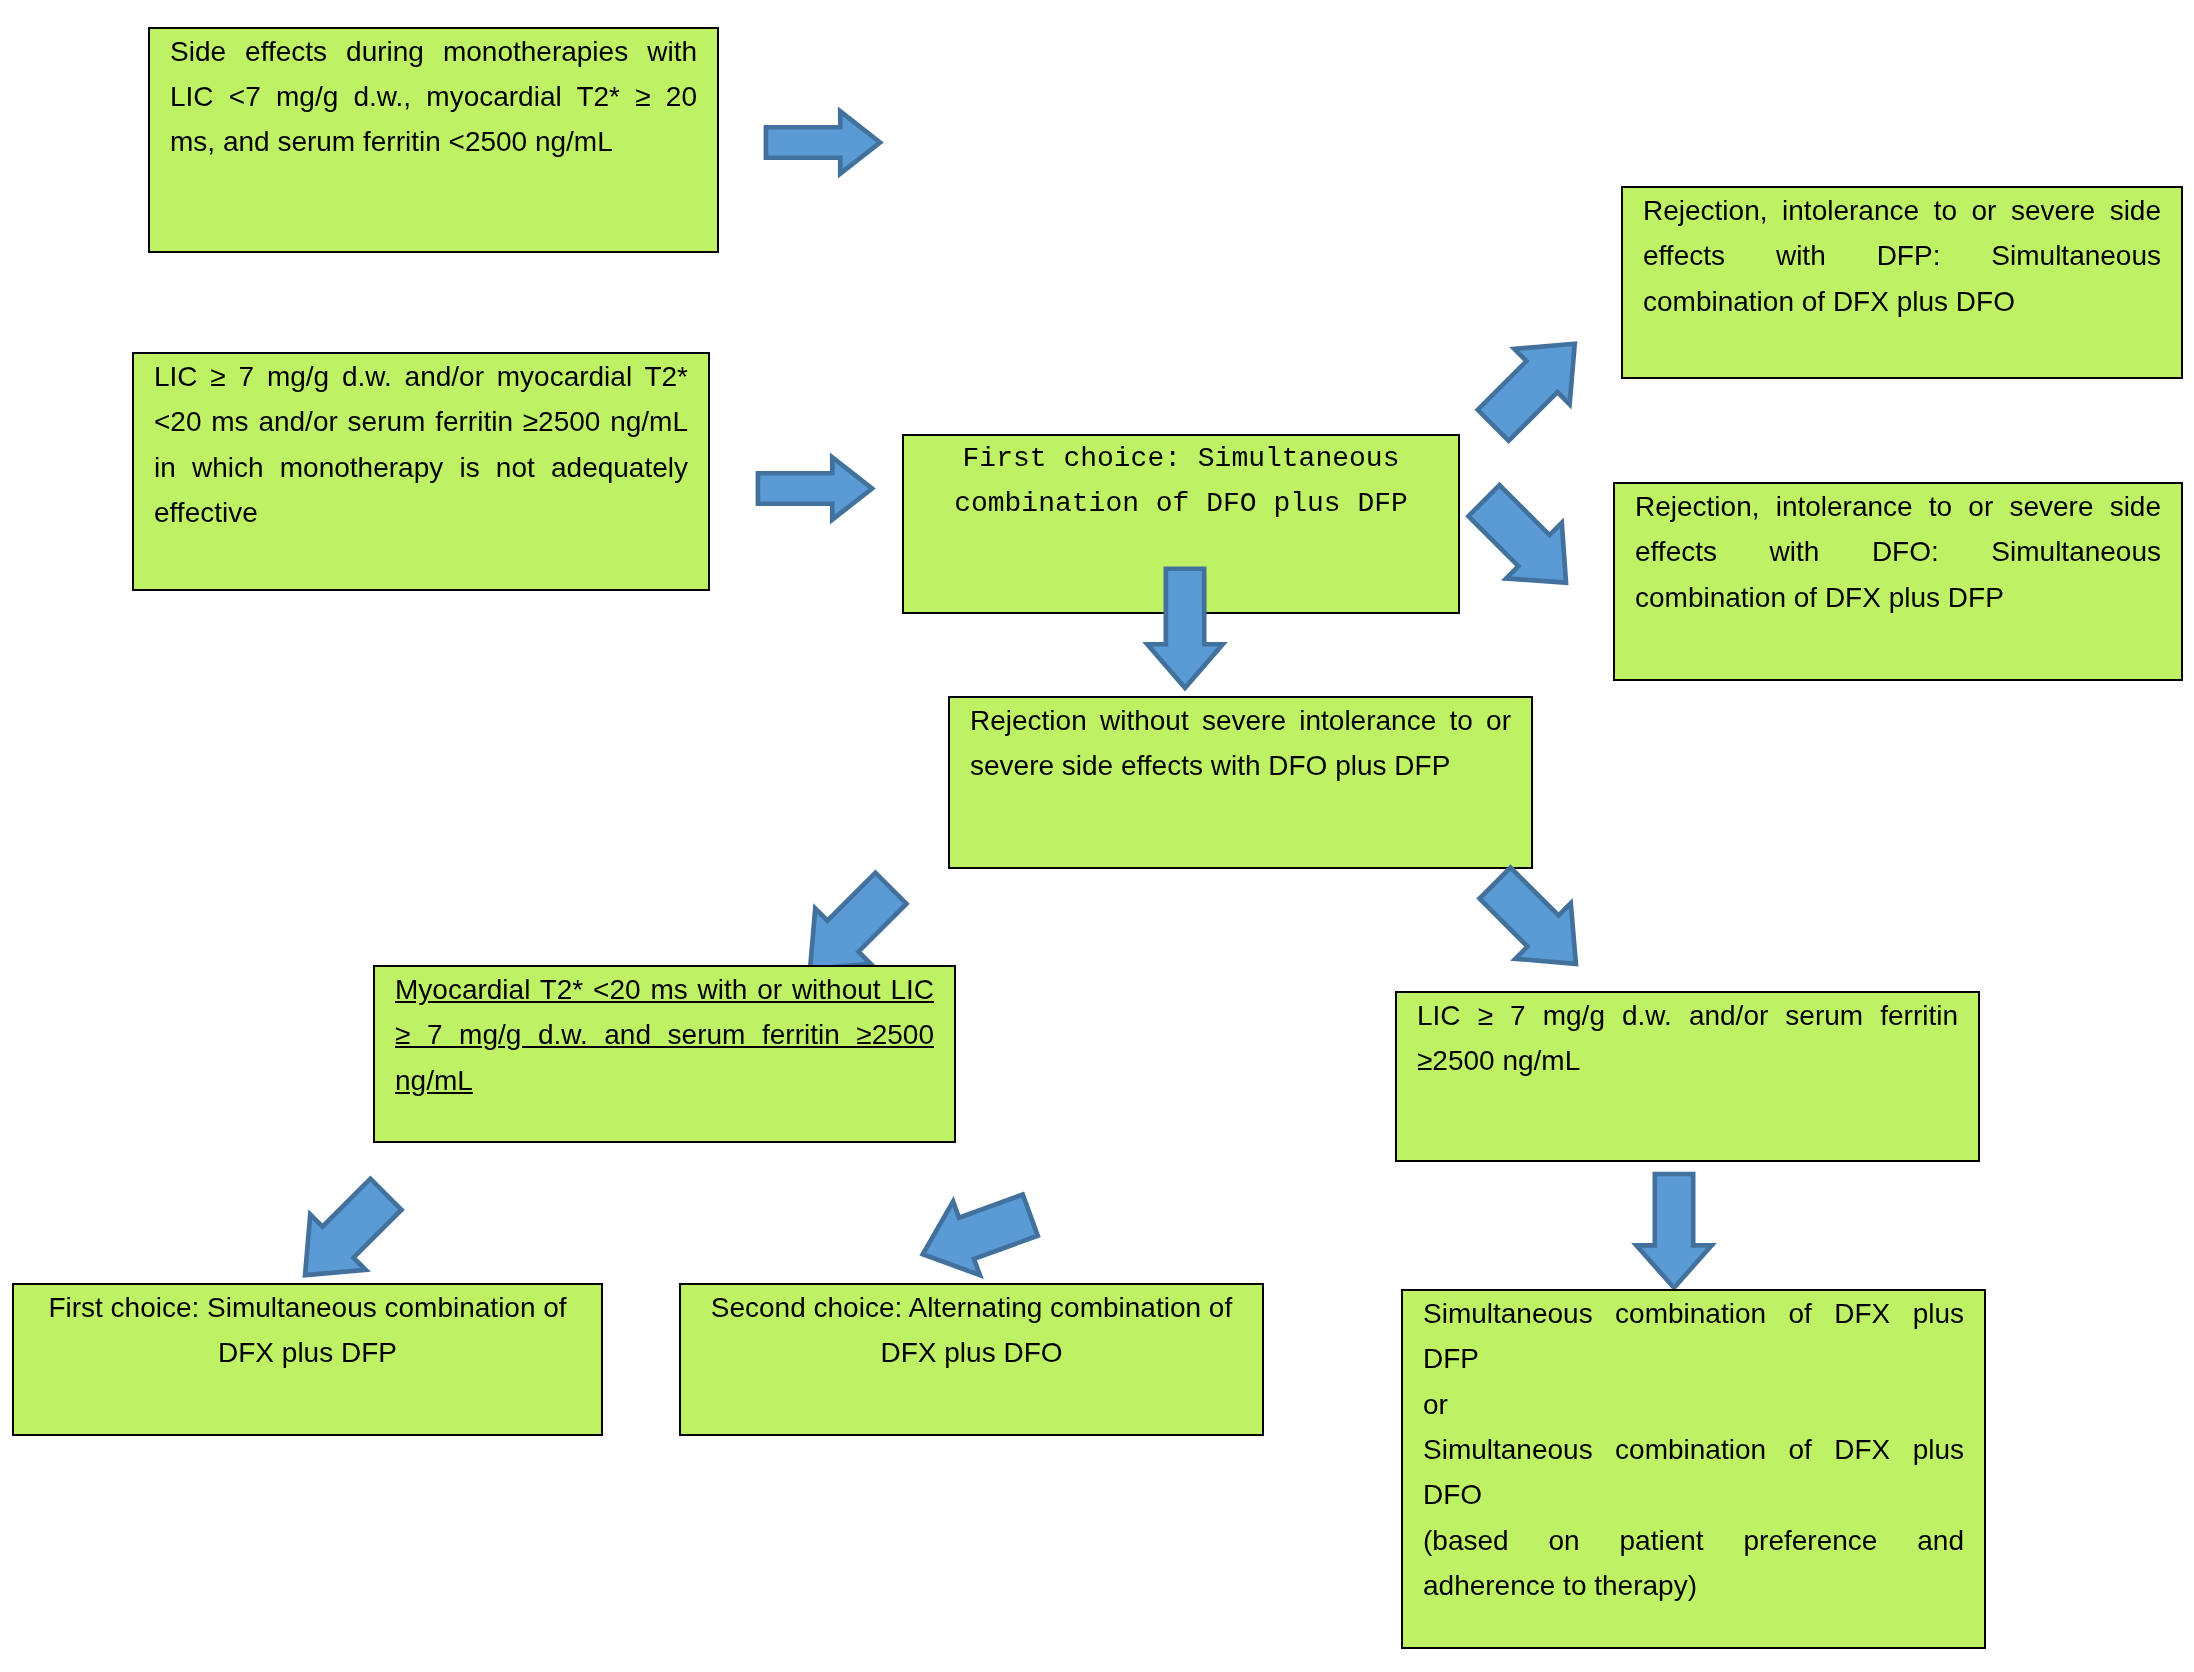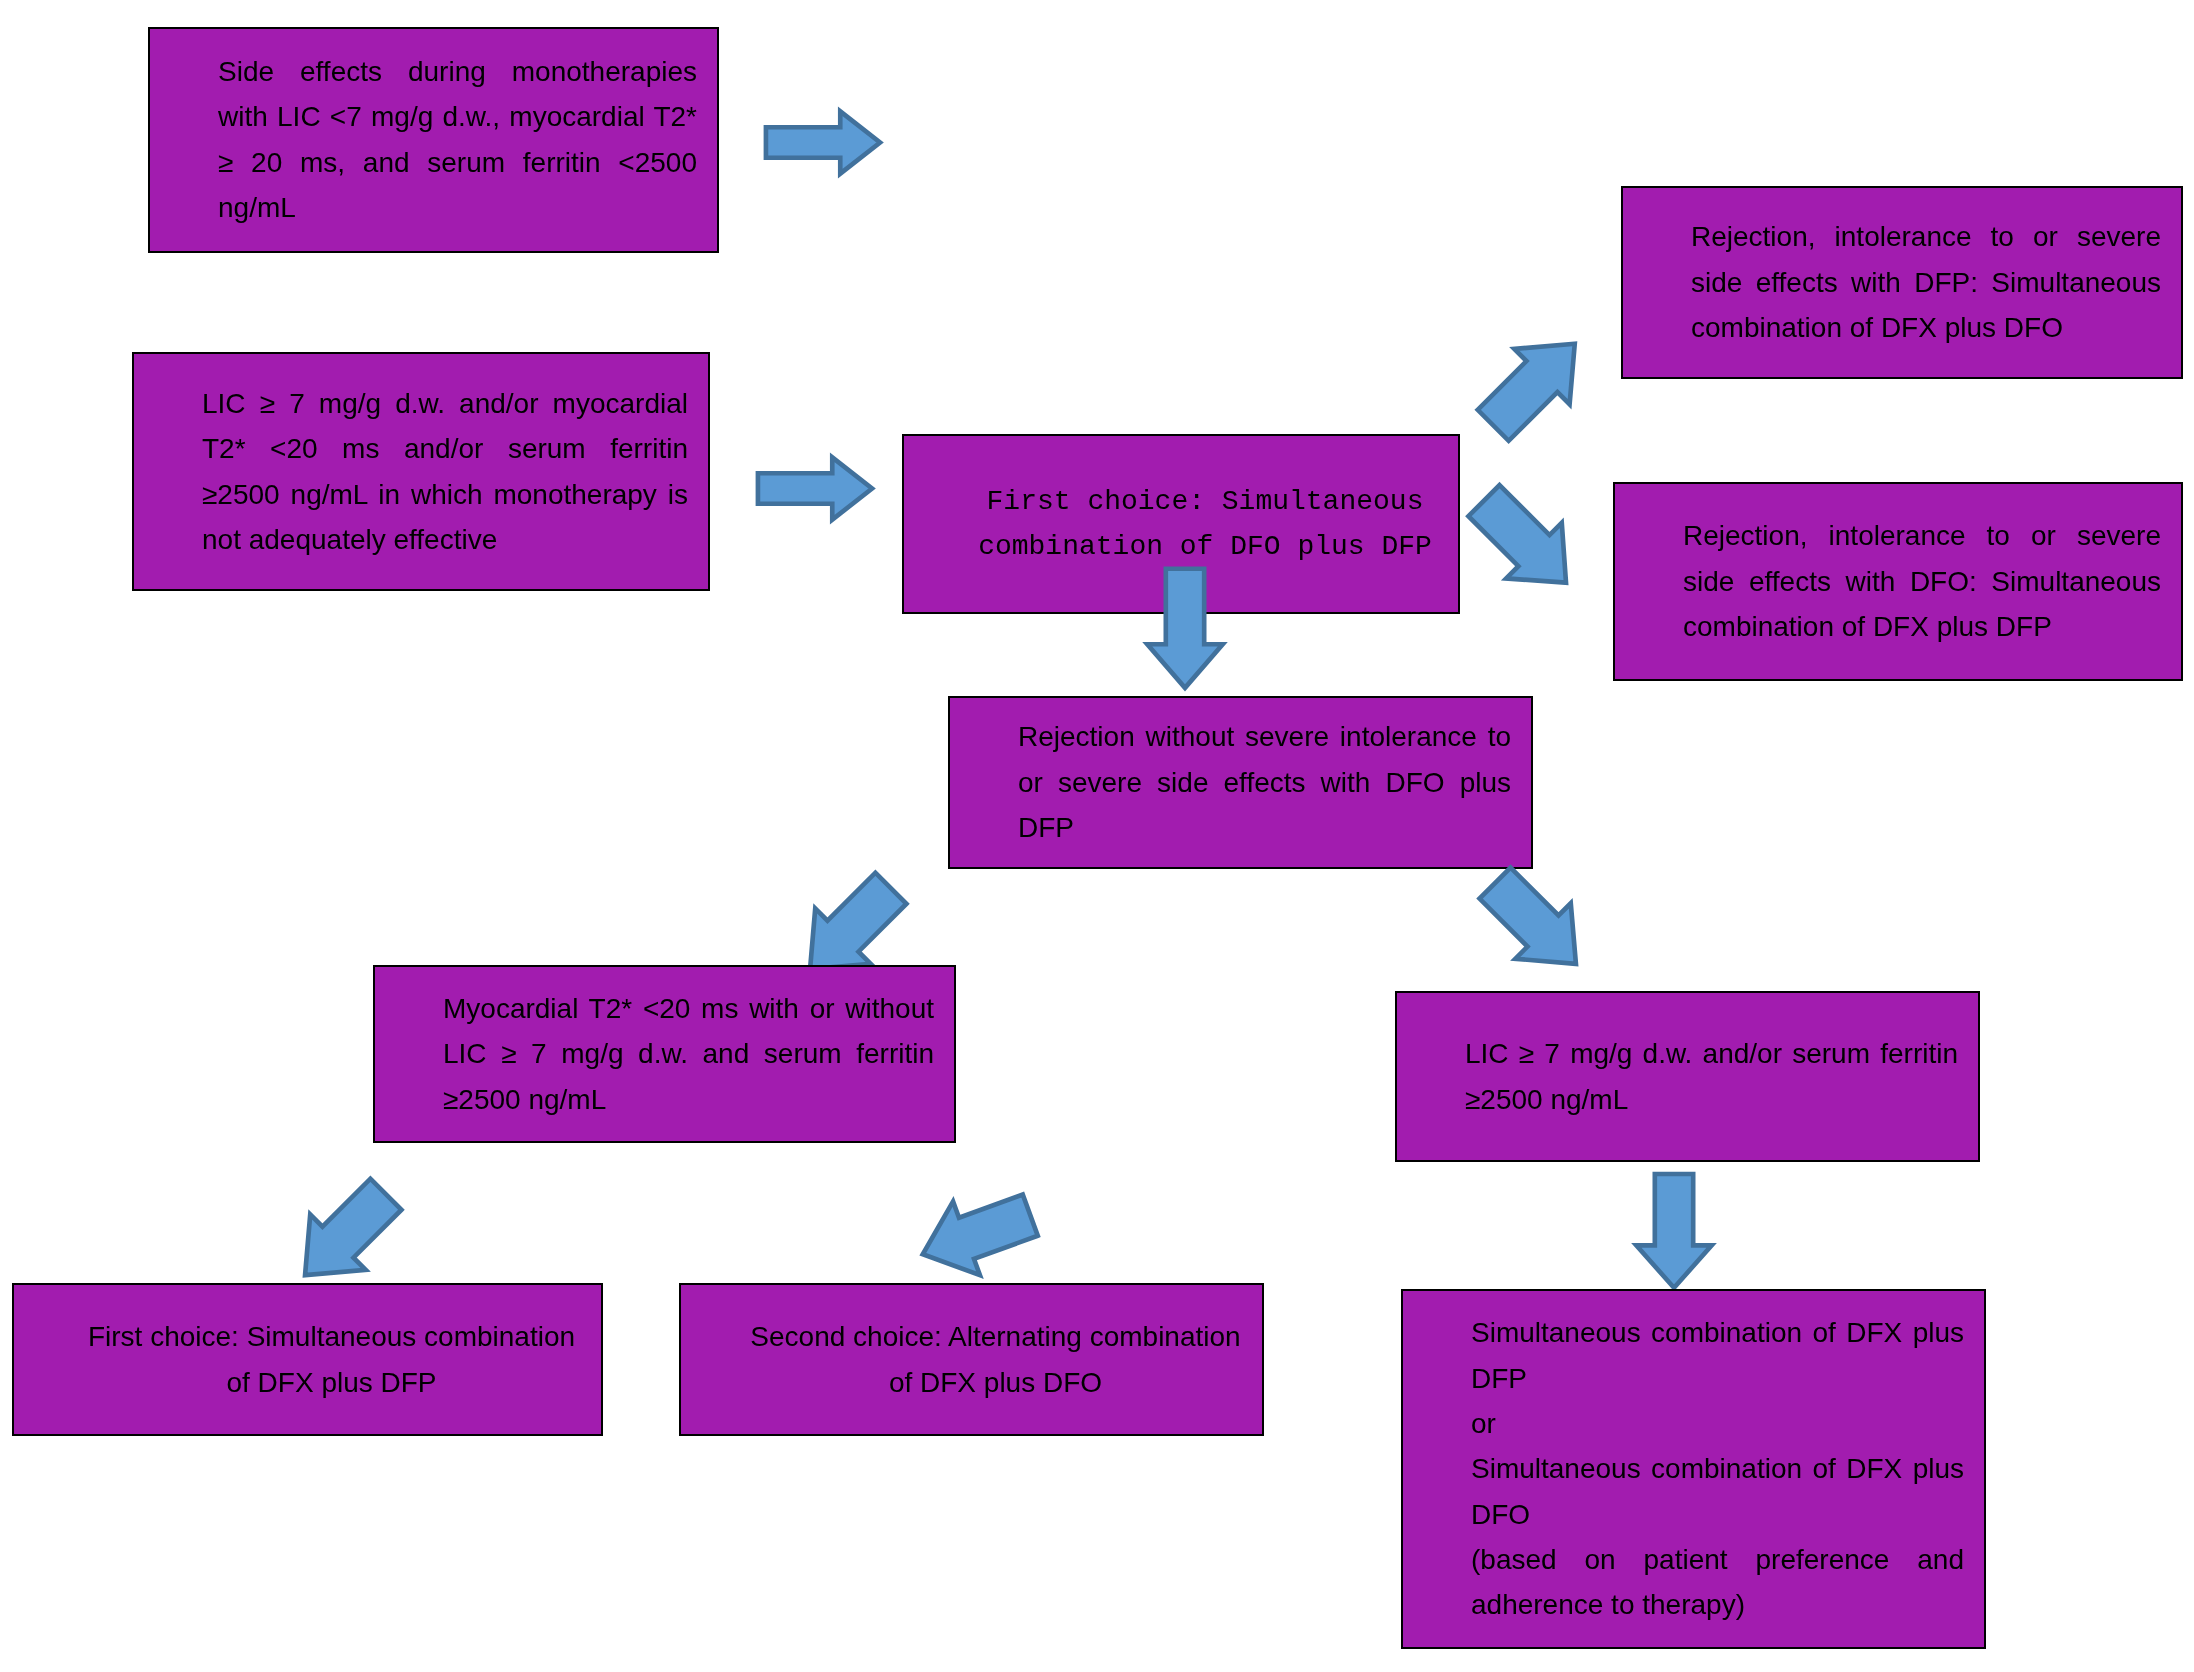--- a/index.html
+++ b/index.html
@@ -12,25 +12,23 @@
     width: 2194px;
     height: 1673px;
     background: #ffffff;
     font-family: "Liberation Sans", sans-serif;
     overflow: hidden;
   }
   .box {
     position: absolute;
     box-sizing: border-box;
     border: 2.7px solid #000000;
-    background: #a21caf;
+    background: #bef264;
     display: flex;
     flex-direction: column;
-    justify-content: center;
-    padding-left: 48px;
   }
   .box-text {
     font-size: 28px;
     line-height: 1.62;
     color: #000000;
     padding: 0 20px;
     white-space: pre-line;
   }
   .justify .box-text {
     text-align: justify;
@@ -121,21 +119,21 @@
   </div>
 
   <div class="arrow" style="left:1469px; top:857px; width:133px; height:133px;">
     <svg width="133" height="133" viewBox="0 0 200 200">
       <g transform="rotate(45 100 100)">
         <polygon points="14,67 116,67 116,41 186,100 116,159 116,133 14,133" fill="#5B9BD5" stroke="#41719C" stroke-width="7" stroke-linejoin="miter"></polygon>
       </g>
     </svg>
   </div>
 
-  <div class="box justify" style="left:373px; top:965px; width:583px; height:178px;">
+  <div class="box justify" style="left:373px; top:965px; width:583px; height:178px;text-decoration:underline;">
     <div class="box-text">Myocardial T2* &lt;20 ms with or without LIC ≥ 7 mg/g d.w. and serum ferritin ≥2500 ng/mL</div>
   </div>
 
   <div class="box justify" style="left:1395px; top:991px; width:585px; height:171px;">
     <div class="box-text">LIC ≥ 7 mg/g d.w. and/or serum ferritin ≥2500 ng/mL</div>
   </div>
 
   <div class="arrow" style="left:279px; top:1170px; width:133px; height:130px;">
     <svg width="133" height="130" viewBox="0 0 200 195">
       <g transform="rotate(135 100 97)">

